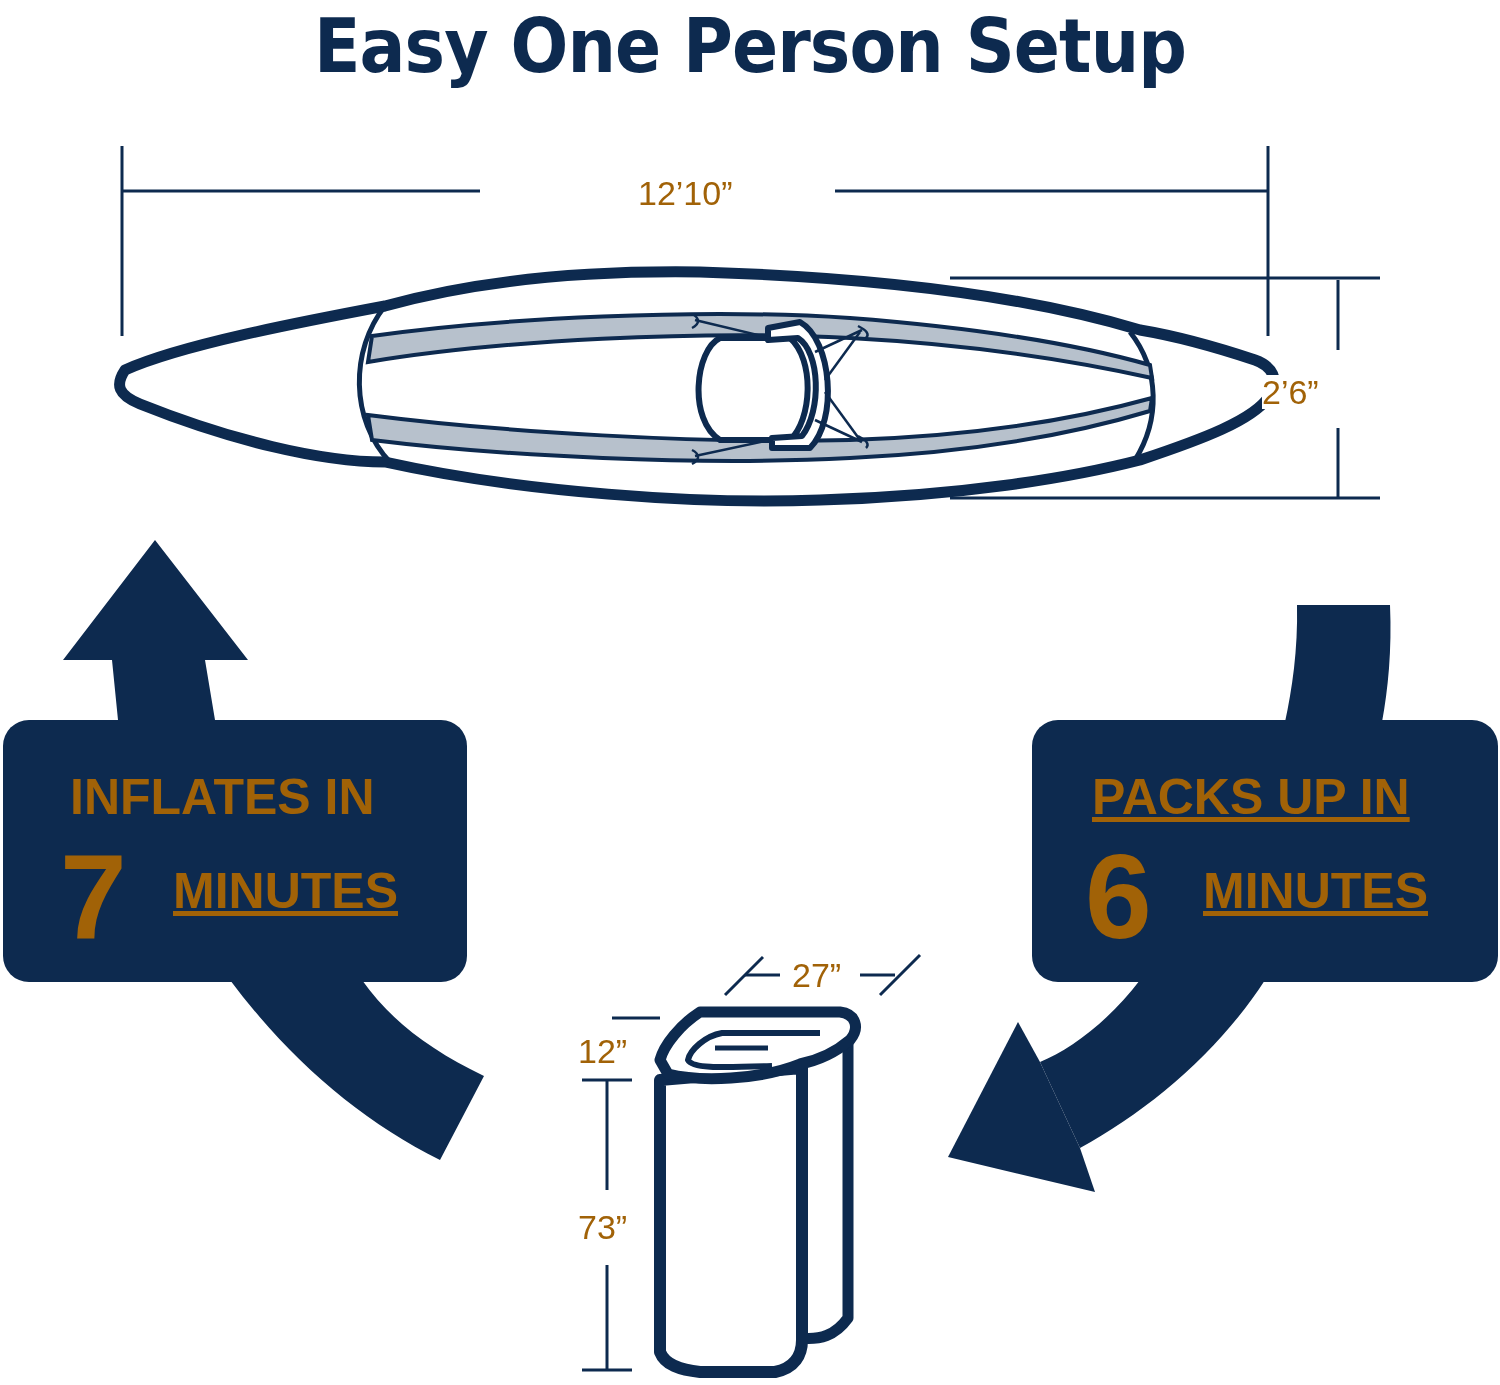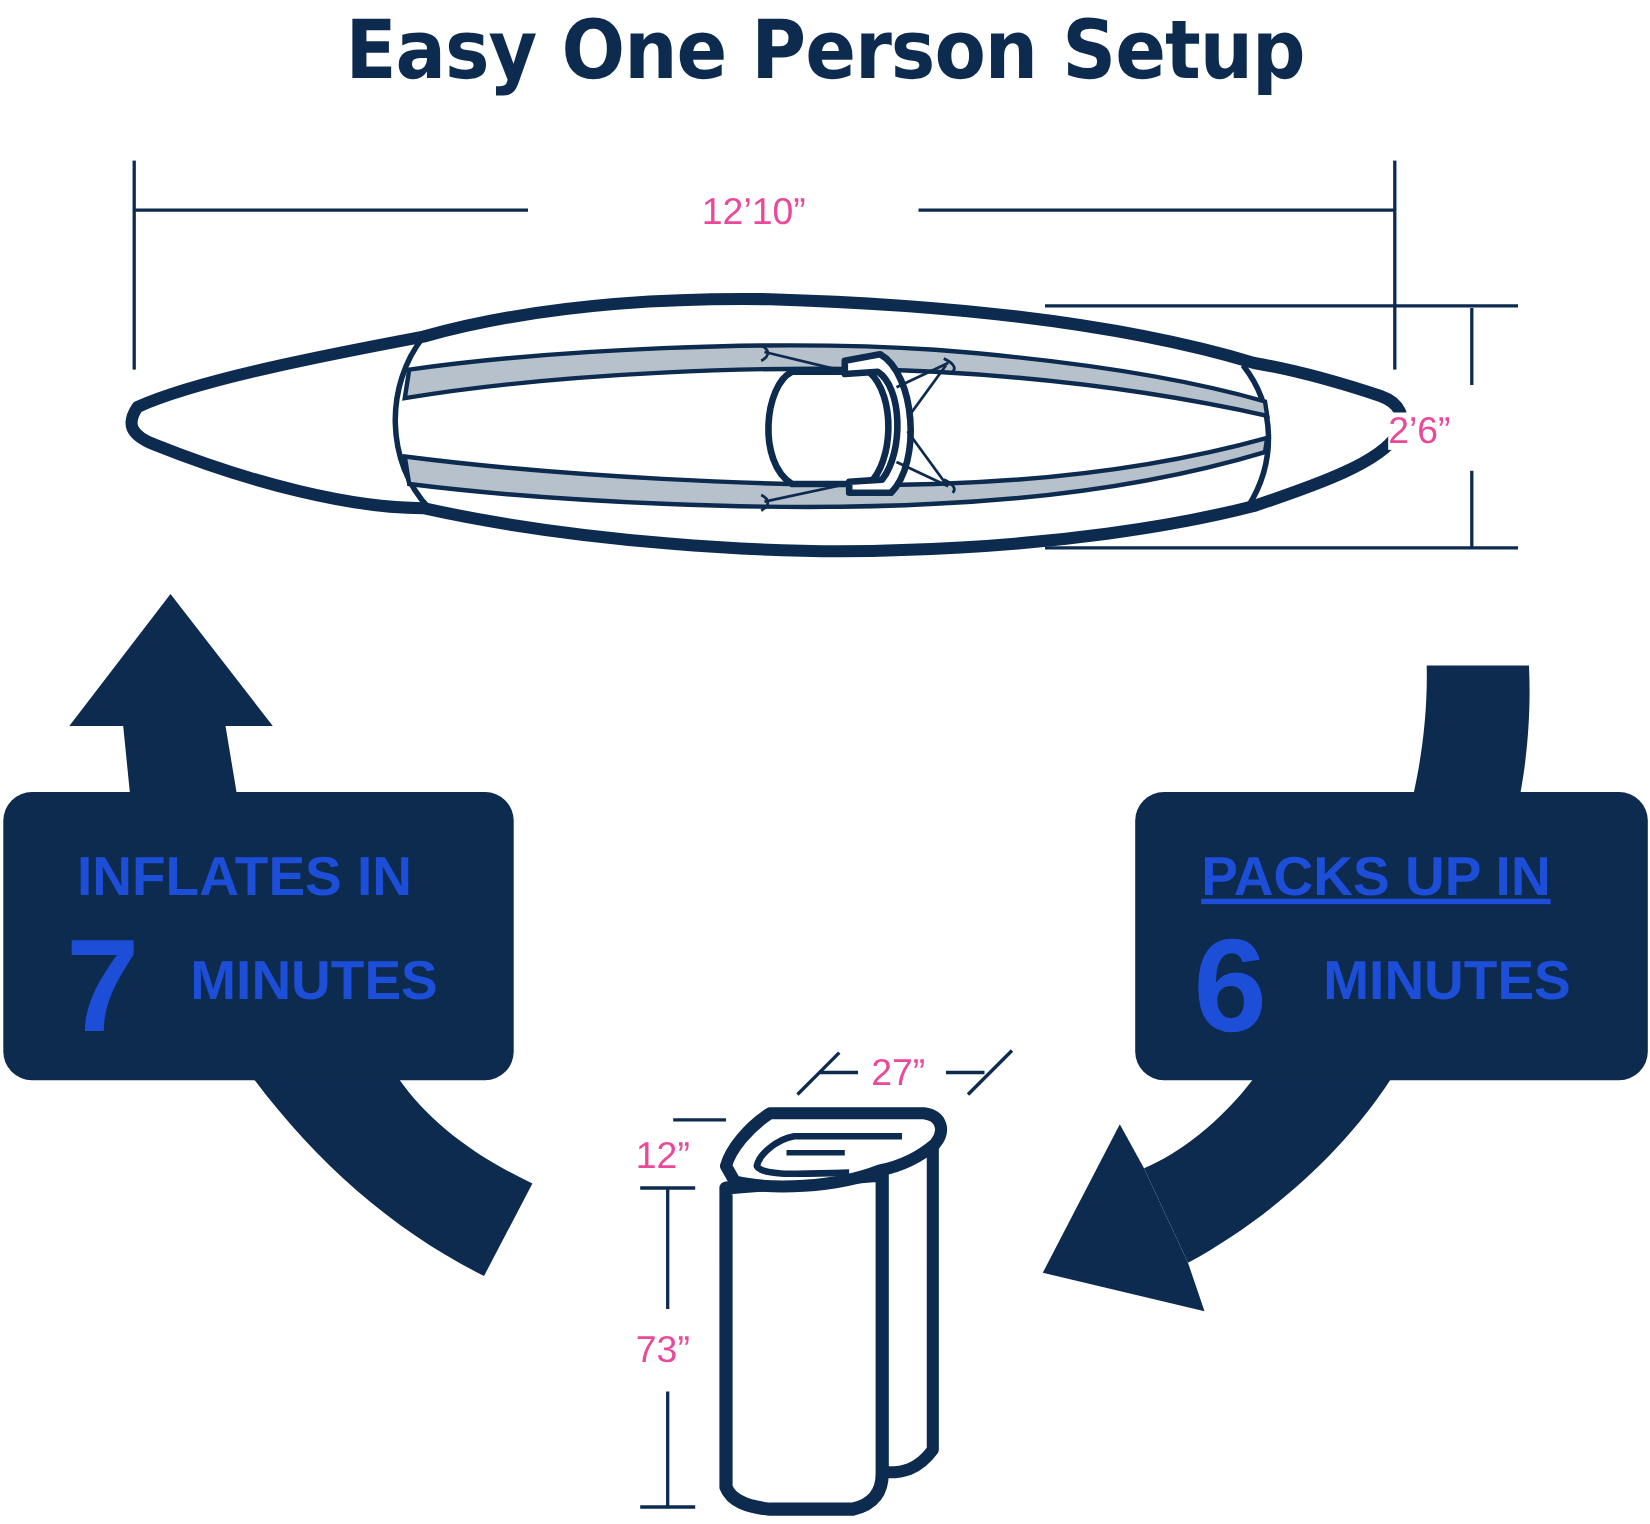--- a/index.html
+++ b/index.html
@@ -30,37 +30,37 @@
     }
     svg.art {
       position: absolute;
       left: 0;
       top: 0;
     }
     .dim-label {
       position: absolute;
       font-family: "Liberation Sans", sans-serif;
       font-size: 34px;
-      color: #ec4899;
+      color: #a16207;
       line-height: 1;
       background: #fff;
       white-space: nowrap;
     }
     .badge-text {
       position: absolute;
-      color: #1d4ed8;
+      color: #a16207;
       font-family: "Liberation Sans", sans-serif;
       font-weight: bold;
       white-space: nowrap;
       line-height: 1;
       text-align: right;
     }
     .badge-line1 { font-size: 50px; letter-spacing: 0px; }
     .badge-big { font-size: 120px; }
-    .badge-line2 { font-size: 50px; }
+    .badge-line2 { font-size: 50px; text-decoration: underline; }
   </style>
 </head>
 <body>
 
 <div class="title">Easy One Person Setup</div>
 
 <svg class="art" width="1500" height="1385" viewBox="0 0 1500 1385">
 
   <g stroke="#0d2a4f" stroke-width="3" fill="none">
     <line x1="122" y1="146" x2="122" y2="336"></line>

